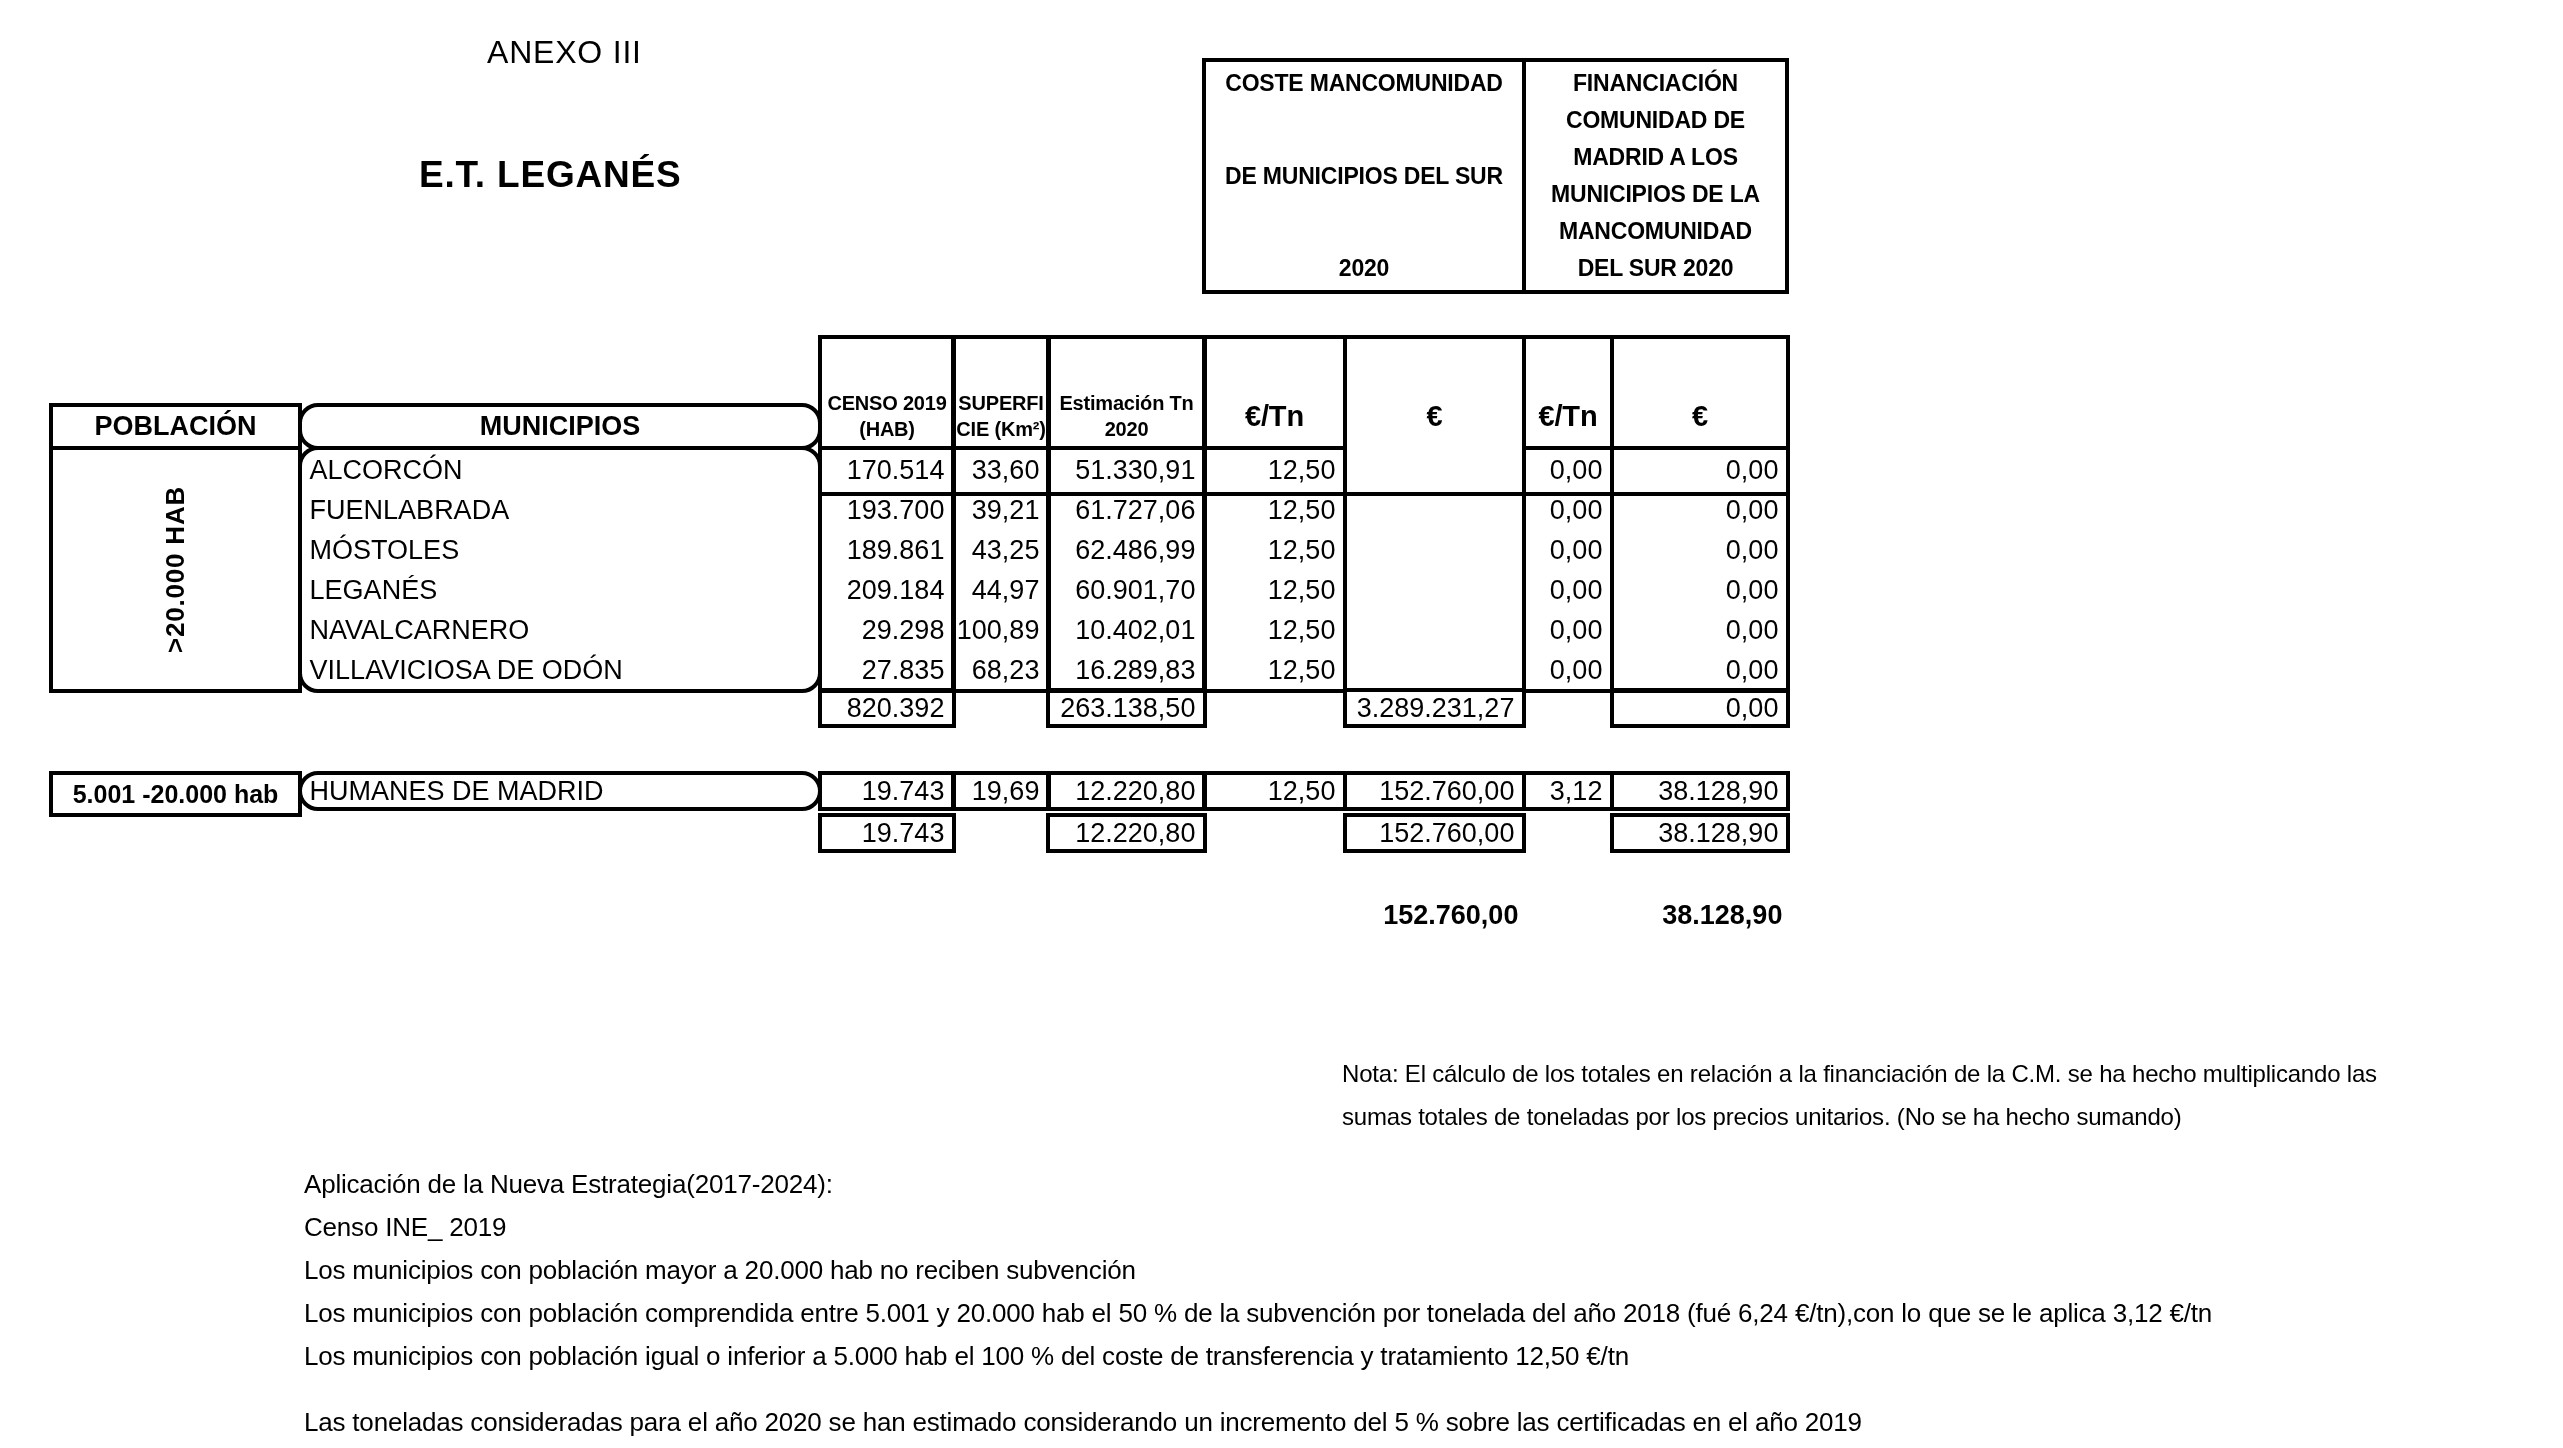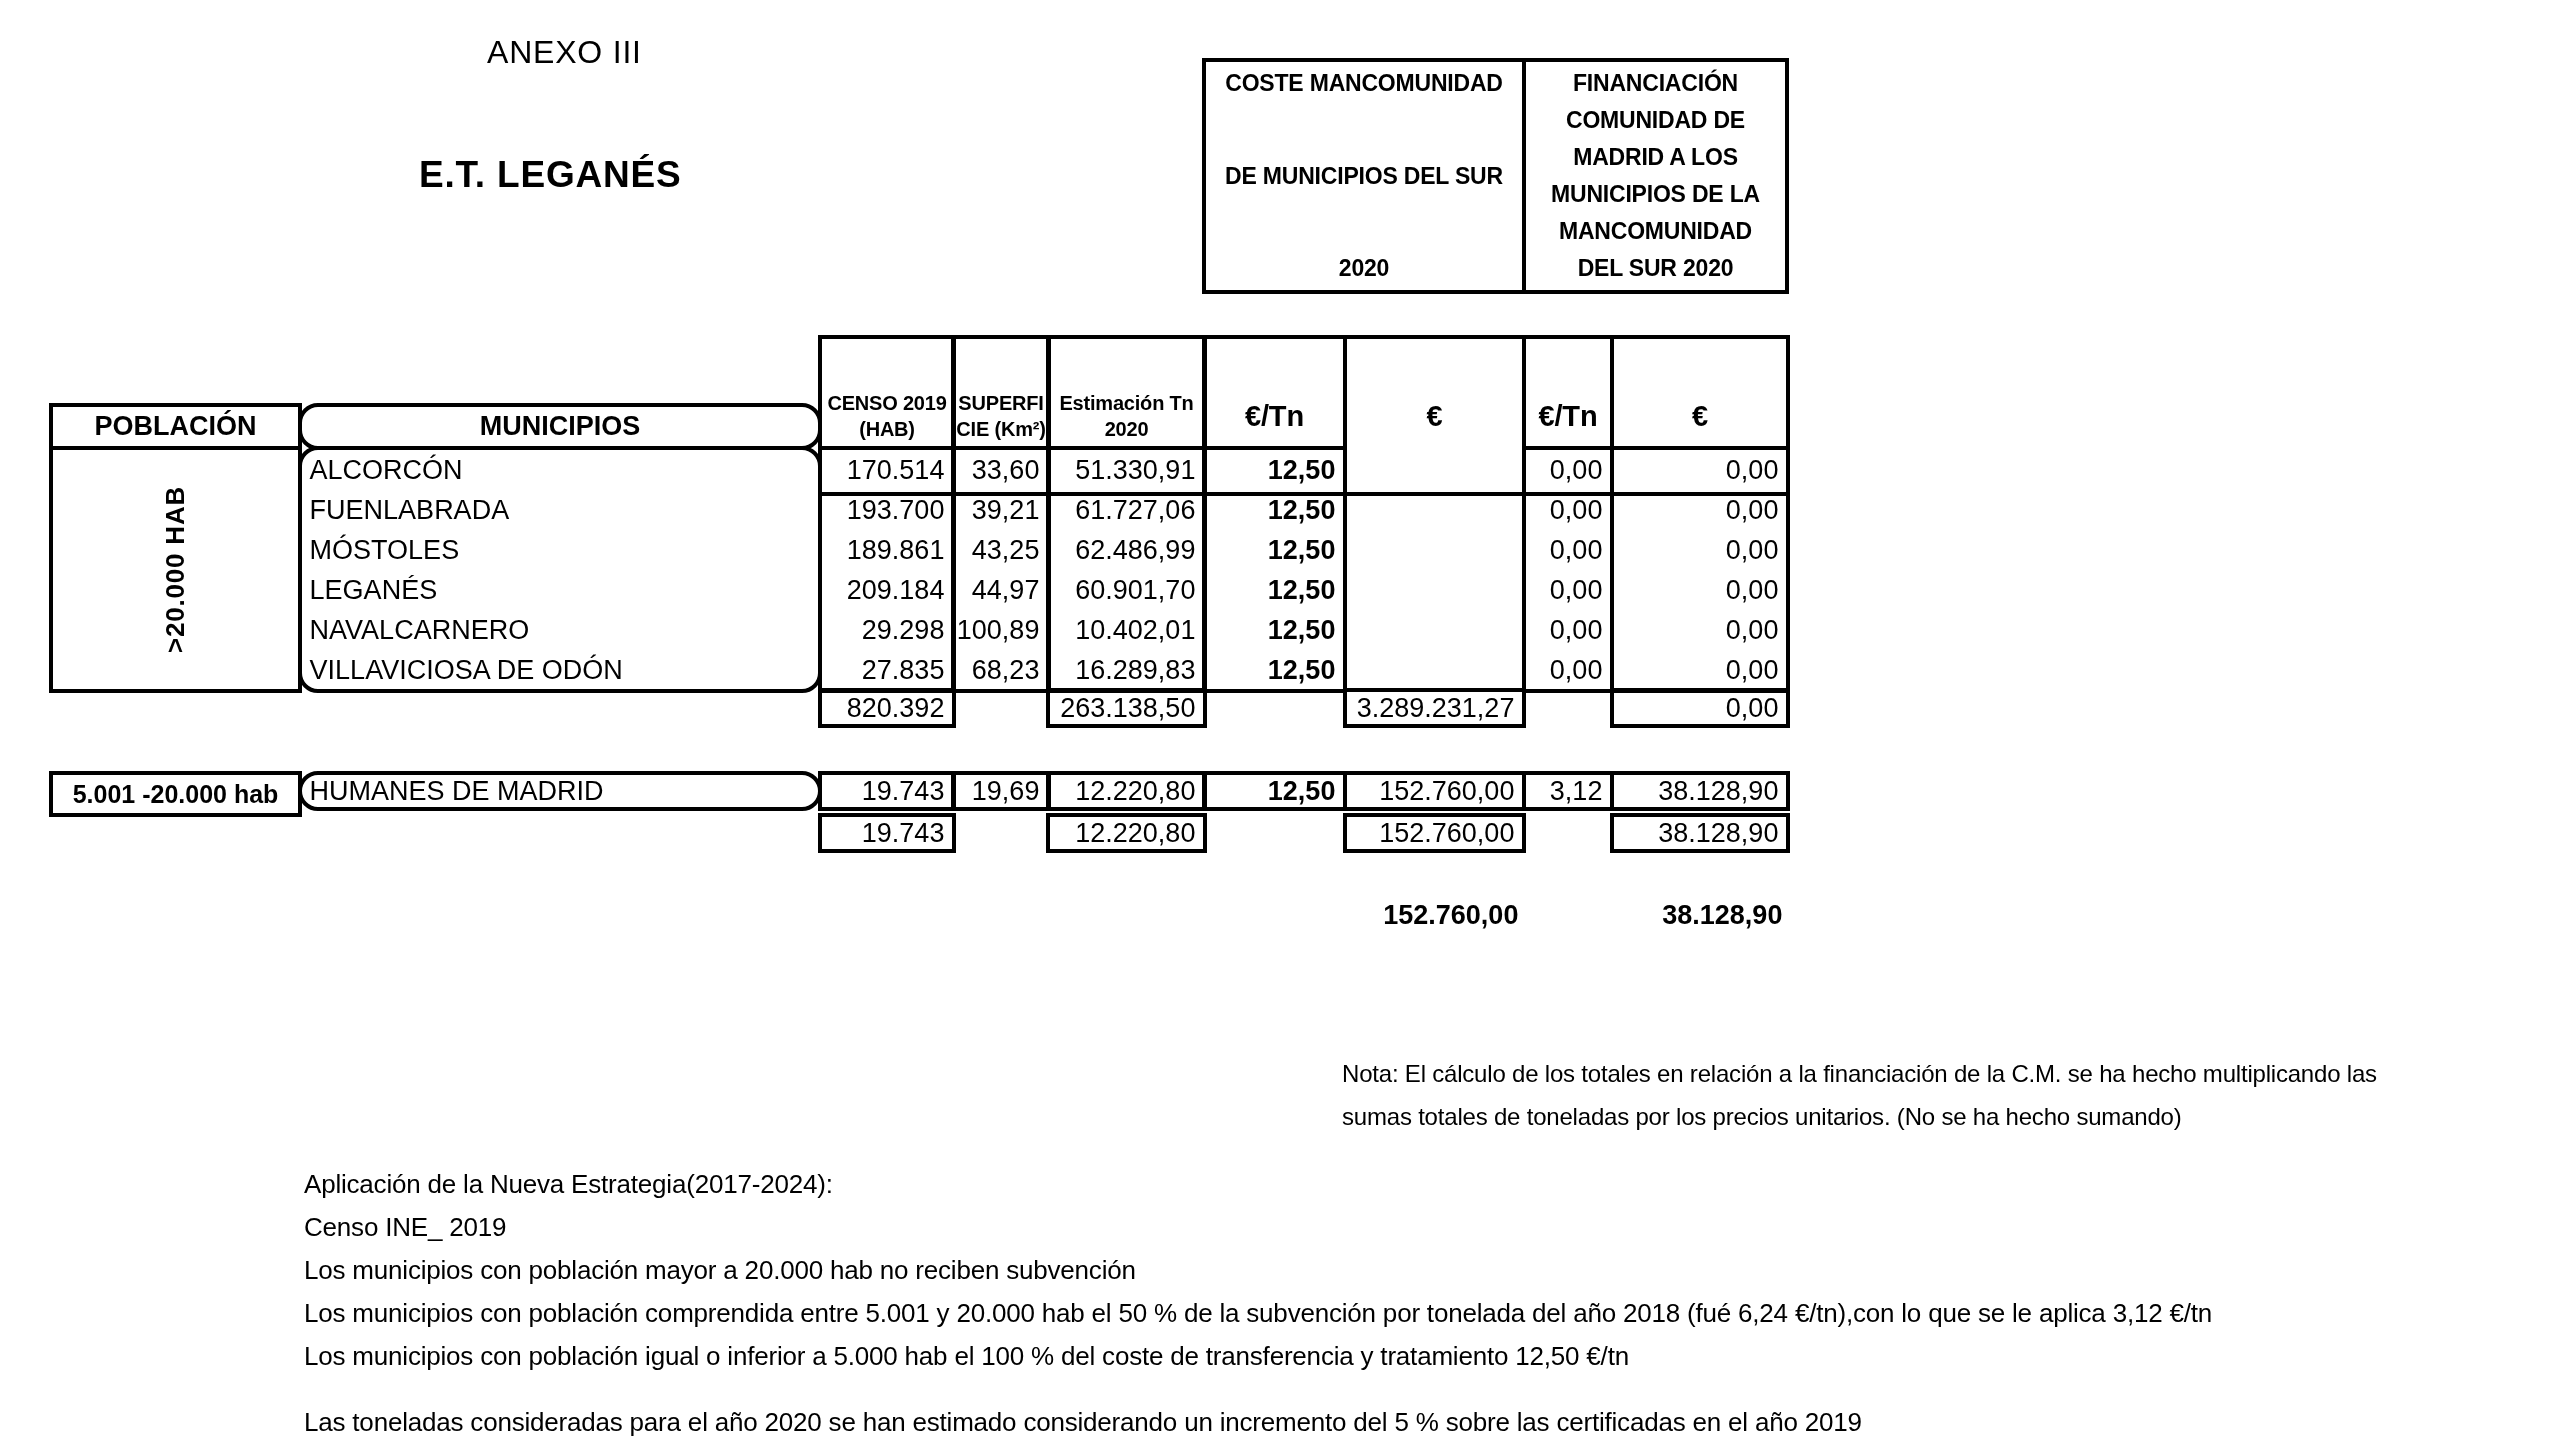--- a/index.html
+++ b/index.html
@@ -6,21 +6,21 @@
   .page{position:relative;width:2563px;height:1449px;background:#fff;
         font-family:"Liberation Sans",sans-serif;color:#000;overflow:hidden;padding-left:44px;}
   .abs{position:absolute;}
   .box{position:absolute;box-sizing:border-box;border:4.6px solid #000;}
   
   .c-pob{left:49px;width:253px;}
   .c-mun{left:298px;width:524px;border-radius:20px;}
   .c-censo{left:818px;width:138px;}
   .c-sup{left:951px;width:100px;}
   .c-est{left:1046px;width:161px;}
-  .c-eurtn{left:1202px;width:145px;font-weight:bold;}
+  .c-eurtn{left:1202px;width:145px;}
   .c-eur{left:1343px;width:183px;}
   .c-fintn{left:1522px;width:92px;}
   .c-fineur{left:1610px;width:180px;}
   .c-coste{left:1202px;width:324px;}
   .c-fin{left:1522px;width:267px;}
   
   .b-tophead{top:58px;height:236px;}
   .b-colhead{top:289px;height:161px;}
   .b-pobhead{top:403px;height:47px;}
   .b-data1{top:446px;height:247px;}

